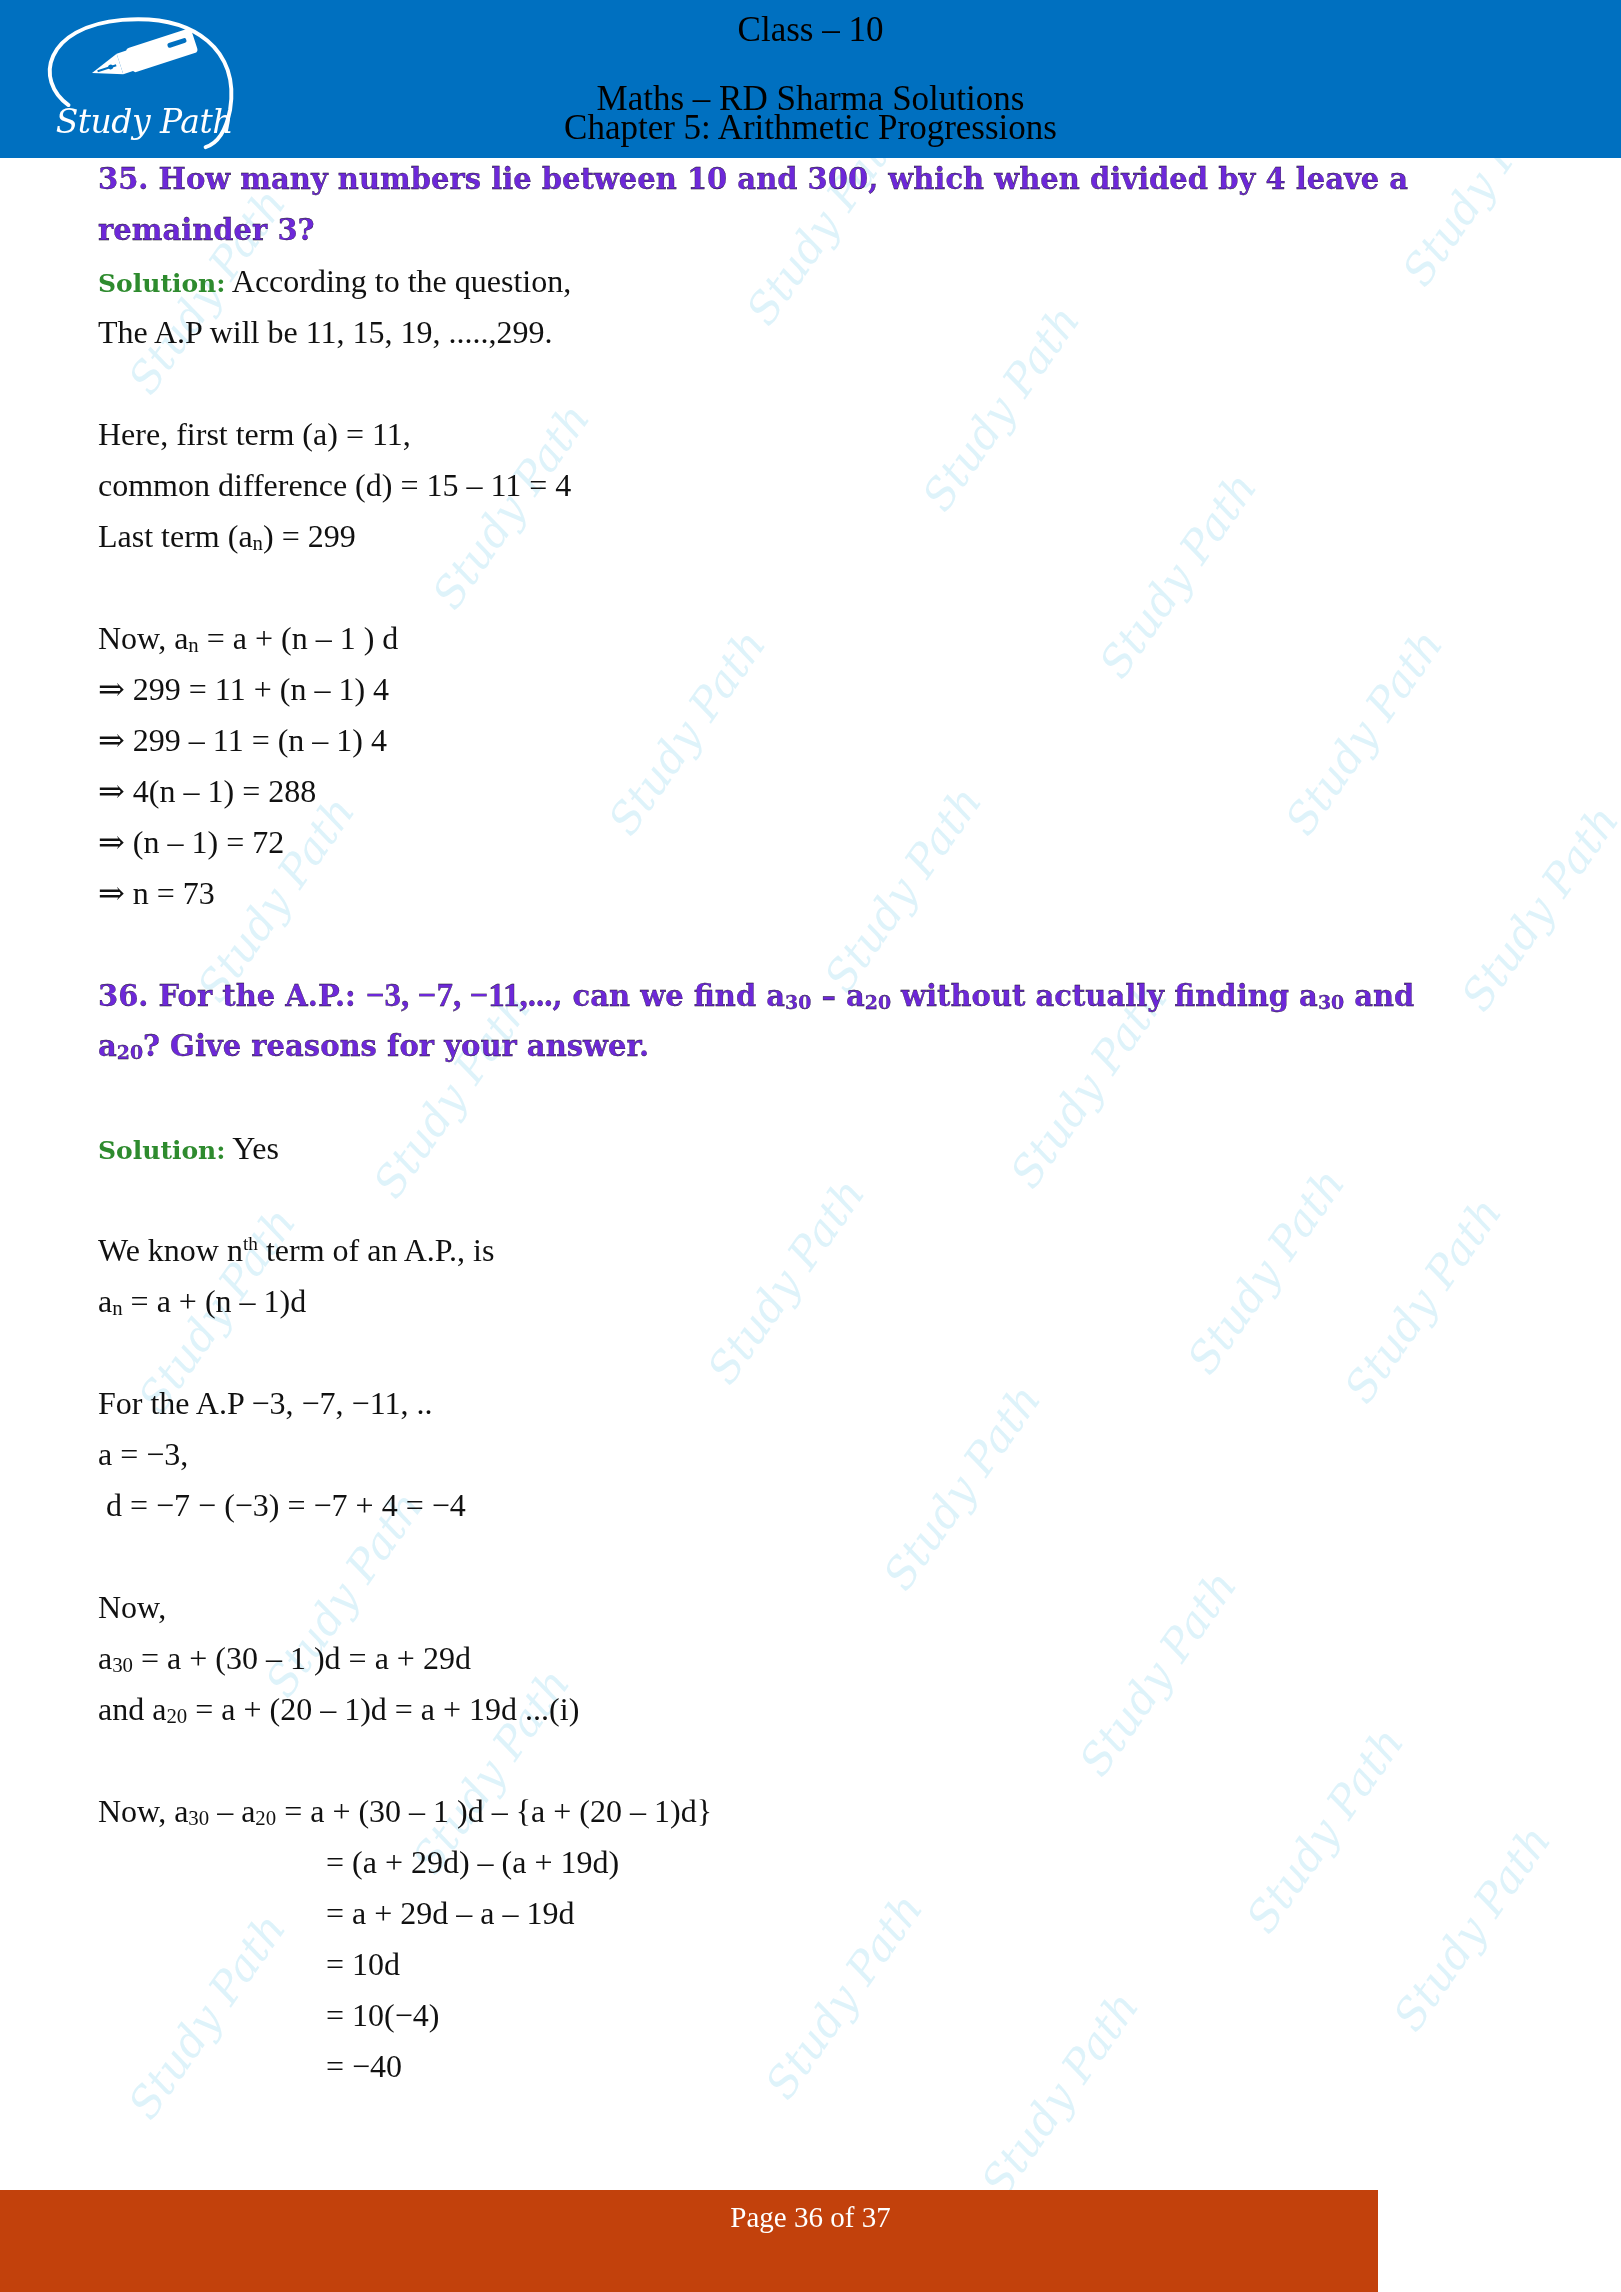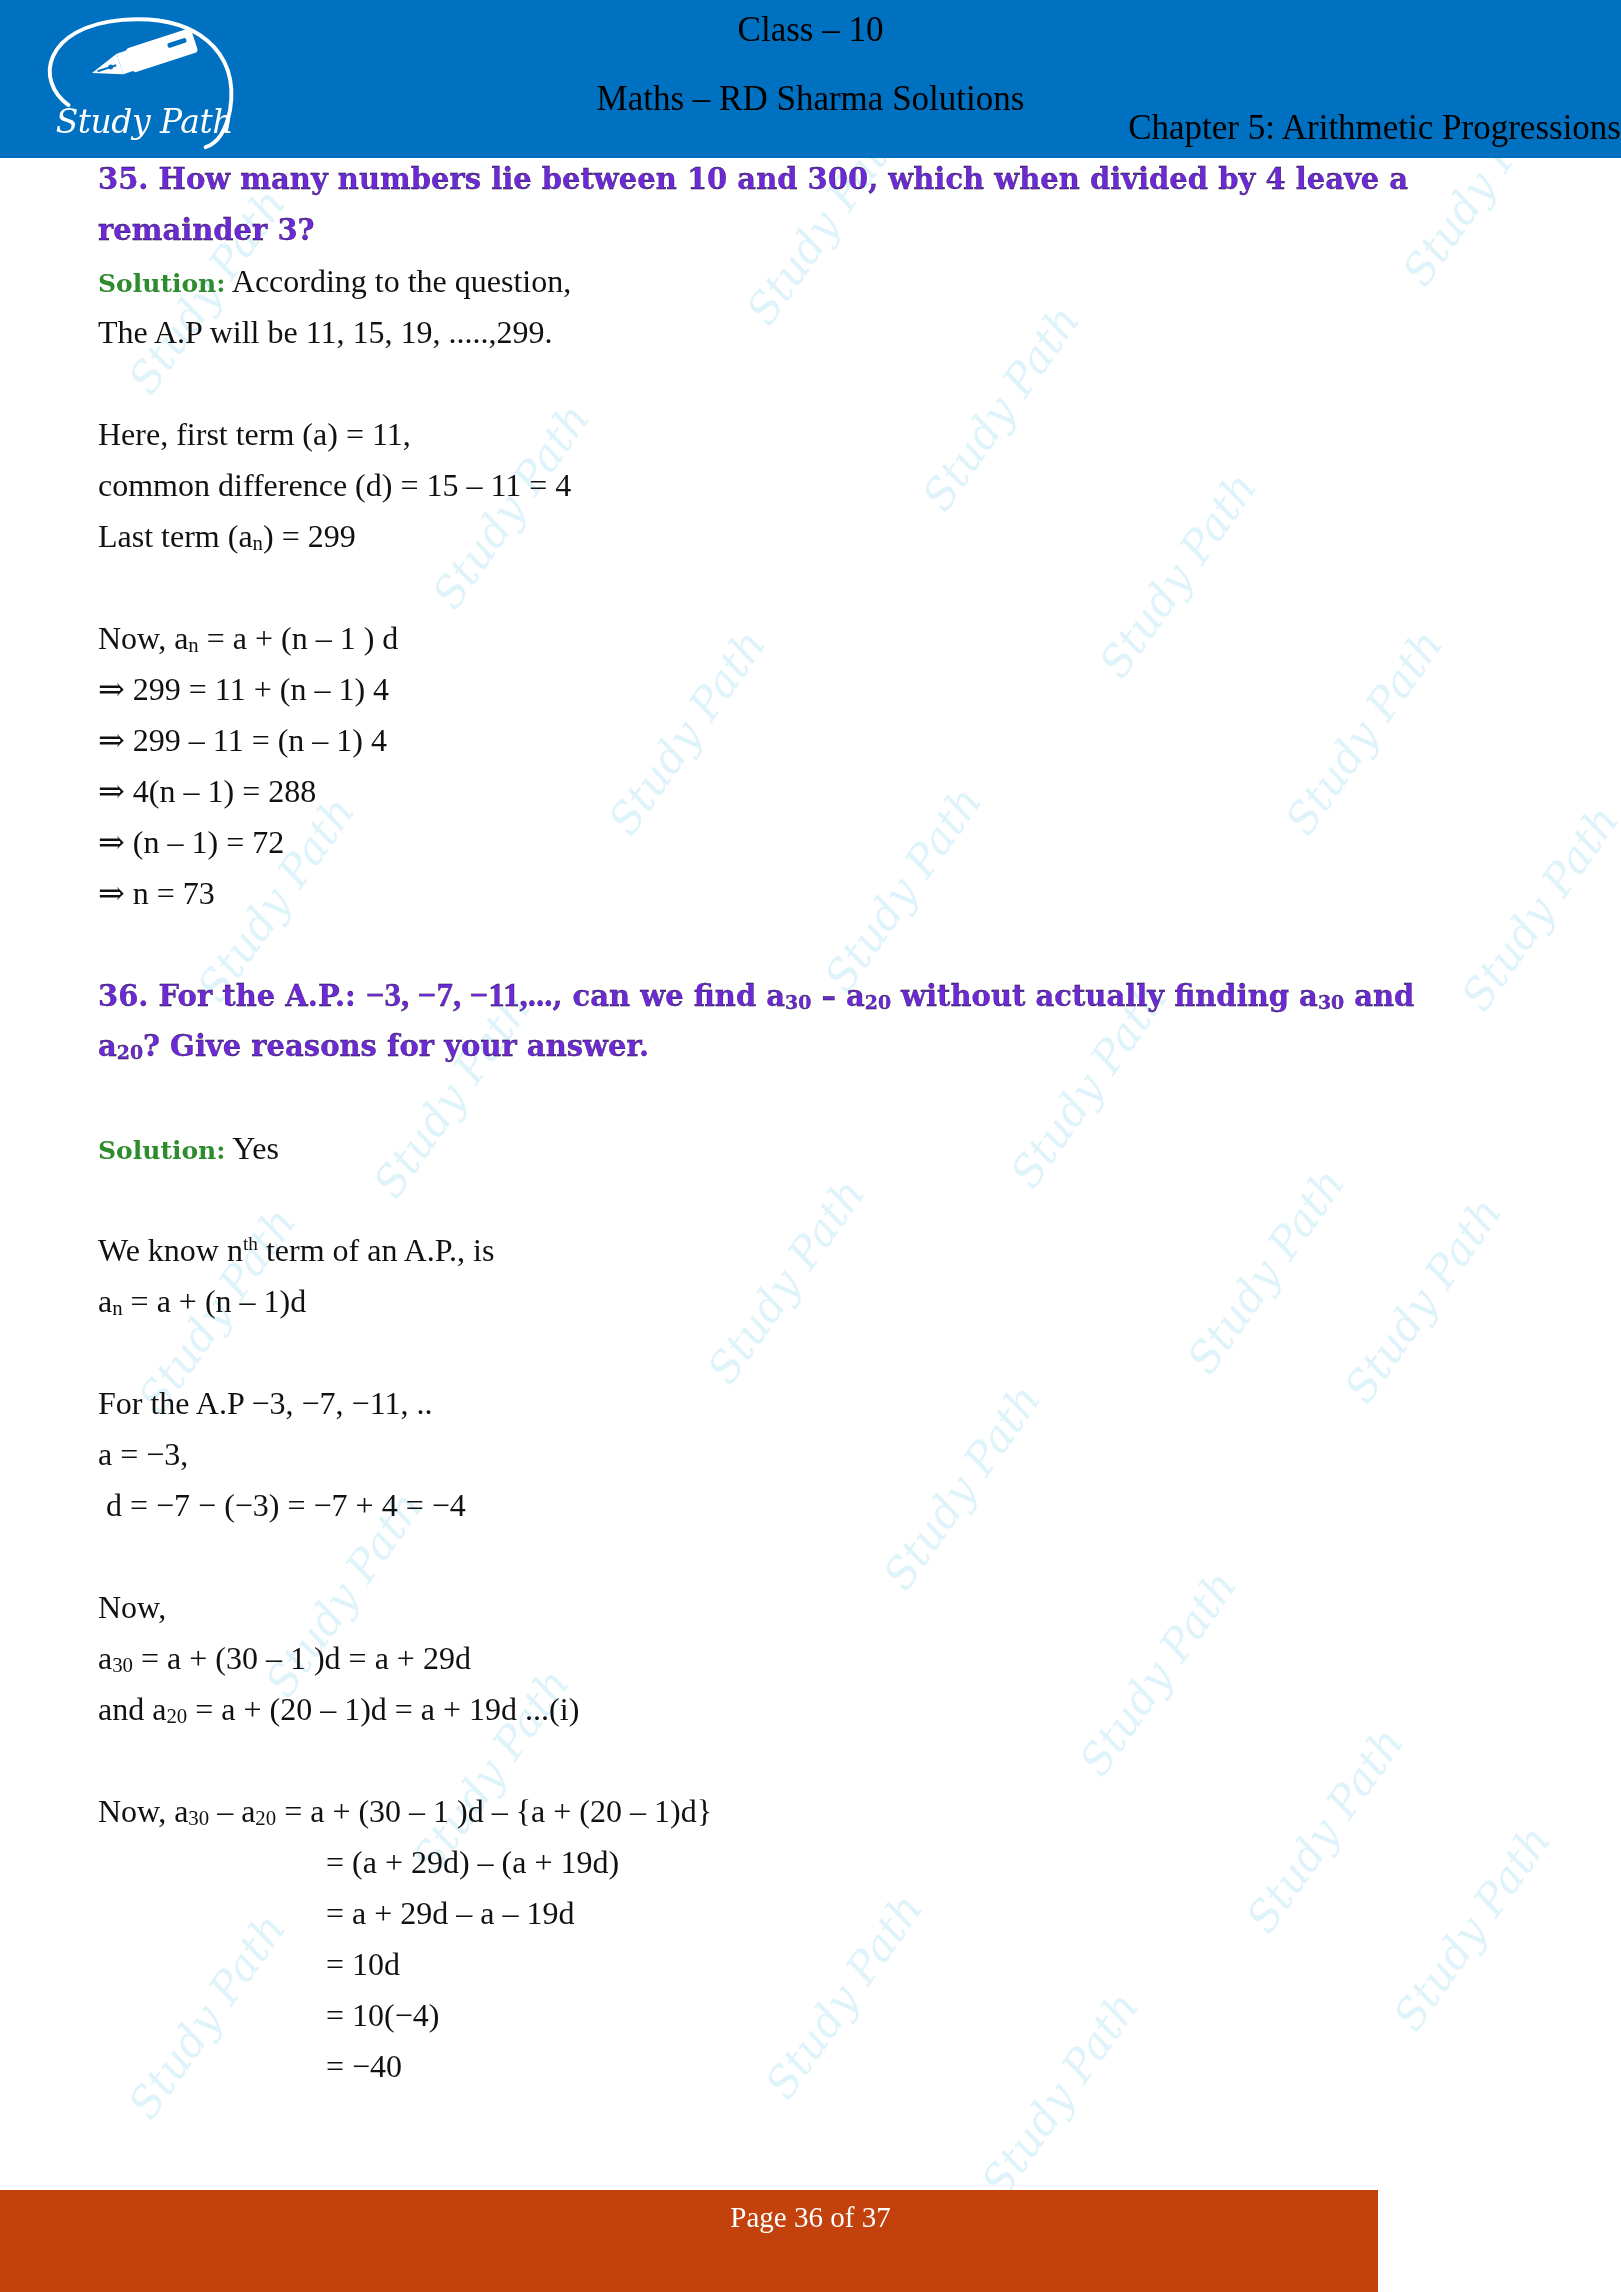--- a/index.html
+++ b/index.html
@@ -64,21 +64,21 @@
         <path d="M30 2 L 0 13 L 30 24 Z" fill="#fff"></path>
         <line x1="6" y1="13" x2="26" y2="13" stroke="#0070C0" stroke-width="2"></line>
         <circle cx="20" cy="13" r="2.5" fill="#0070C0"></circle>
         <rect x="82" y="8" width="20" height="5" rx="2" fill="#0070C0"></rect>
       </g>
     </svg>
     <div class="logo-text">Study Path</div>
   </div>
   <div class="header-title" style="top:7.8px;">Class – 10</div>
   <div class="header-title" style="top:62px;margin-top:15px;">Maths – RD Sharma Solutions</div>
-  <div class="header-title" style="top:106px;text-align:right;">Chapter 5: Arithmetic Progressions</div>
+  <div class="header-title" style="top:106px;">Chapter 5: Arithmetic Progressions</div>
 </div>
 
 <div class="watermarks">
   <div class="wm" style="left:88px; top:108px;">Study Path</div>
   <div class="wm" style="left:706px; top:39px;">Study Path</div>
   <div class="wm" style="left:1362px; top:0px;">Study Path</div>
   <div class="wm" style="left:392px; top:323px;">Study Path</div>
   <div class="wm" style="left:882px; top:225px;">Study Path</div>
   <div class="wm" style="left:1059px; top:392px;">Study Path</div>
   <div class="wm" style="left:568px; top:549px;">Study Path</div>

